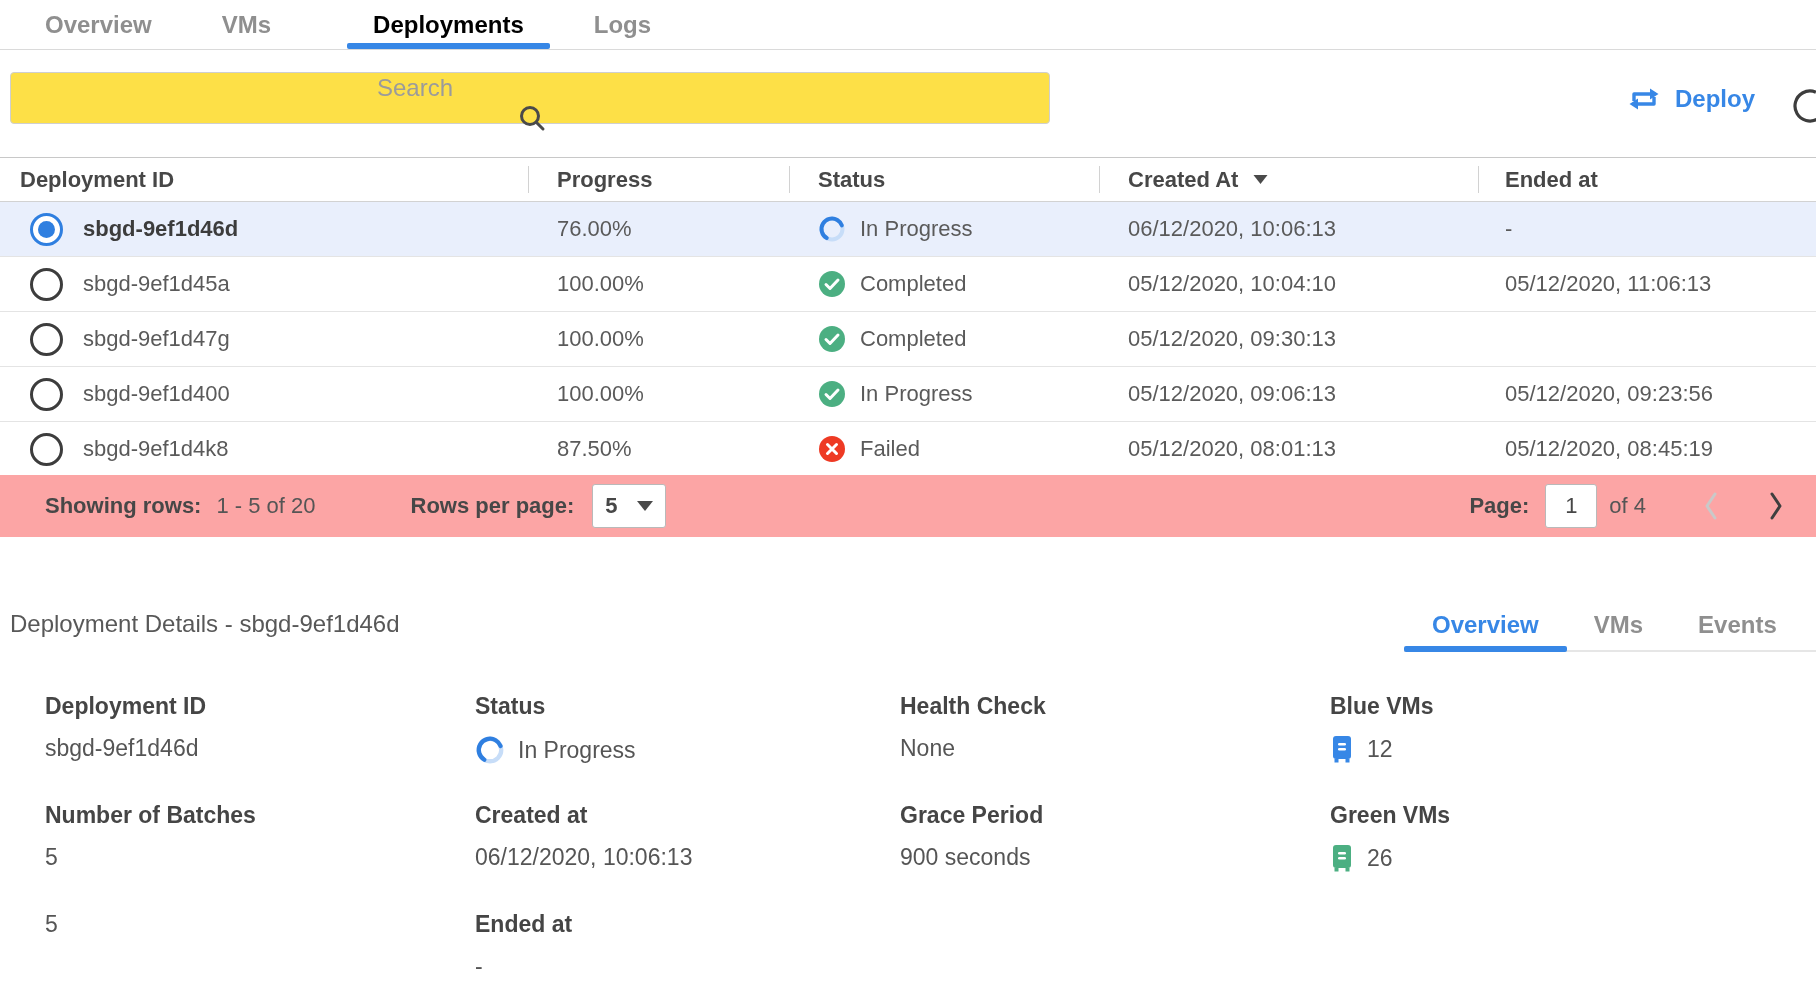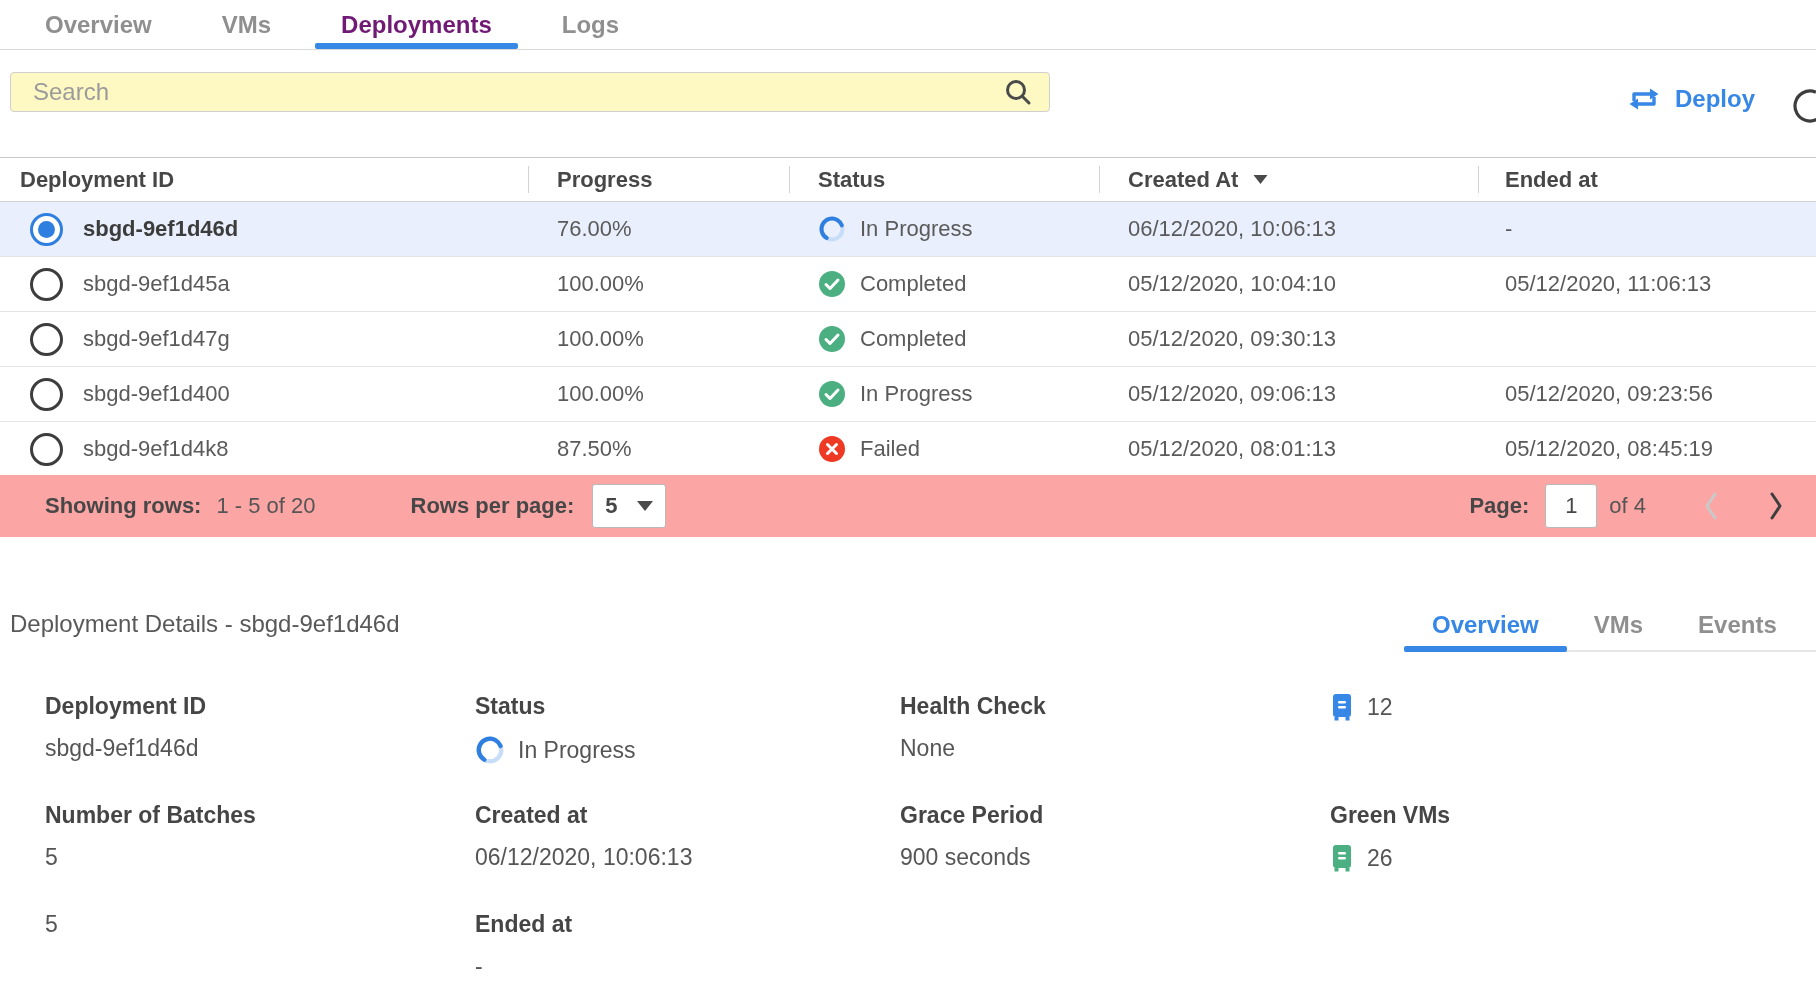--- a/index.html
+++ b/index.html
@@ -14,31 +14,31 @@
   
   .tabbar{
     position:absolute;top:0;left:0;right:0;height:49px;
     border-bottom:1px solid #dadada;
     display:flex;align-items:center;padding-left:45px;gap:70px;
   }
   .tab{
     position:relative;height:100%;display:flex;align-items:center;
     font-size:24px;font-weight:700;color:#8f8f8f;cursor:pointer;white-space:nowrap;
   }
-  .tab.active{color:#701a75;}
+  .tab.active{color:#000000;margin-left:32px;}
   .tab.active::after{
     content:"";position:absolute;left:-26px;right:-26px;bottom:0;height:6px;
     background:#3787e6;border-radius:2px;
   }
 
   
   .search-box{
-    position:absolute;left:10px;top:72px;width:1040px;height:40px;
-    border:1px solid #cfcfcf;border-radius:4px;background:#fef9c3;
-    display:flex;align-items:center;box-sizing:border-box;padding:0 16px 0 20px;
+    position:absolute;left:10px;top:72px;width:1040px;height:52px;
+    border:1px solid #cfcfcf;border-radius:4px;background:#fde047;
+    display:flex;align-items:center;box-sizing:border-box;padding:0 16px 0 20px;flex-direction:column;
   }
   .search-box input{
     flex:1;border:none;outline:none;font-size:24px;color:#555;
     font-family:"Liberation Sans", sans-serif;background:transparent;
   }
   .search-box input::placeholder{color:#9b9b9b;}
   .deploy-btn{
     position:absolute;top:84px;right:61px;display:flex;align-items:center;gap:13px;
     color:#3787e6;font-weight:700;font-size:24px;cursor:pointer;background:none;border:none;
     font-family:"Liberation Sans", sans-serif;padding:0;
@@ -377,20 +377,21 @@
   </div>
 
   <div class="field">
     <div class="f-label">Health Check</div>
     <div class="f-value">
         <span>None</span>
       </div>
   </div>
 
   <div class="field">
+    <div class="f-label">Blue VMs</div>
     <div class="f-value">
       <span>
         <svg width="24" height="28" viewBox="0 0 24 28">
           <rect x="3" y="1" width="18" height="23" rx="3" fill="#3787e6"></rect>
           <rect x="8" y="8" width="8" height="2.6" rx="1.3" fill="#fff"></rect>
           <rect x="8" y="13" width="8" height="2.6" rx="1.3" fill="#fff"></rect>
           <rect x="4.5" y="24" width="4" height="3.5" fill="#3787e6"></rect>
           <rect x="15.5" y="24" width="4" height="3.5" fill="#3787e6"></rect>
         </svg>
       </span>

